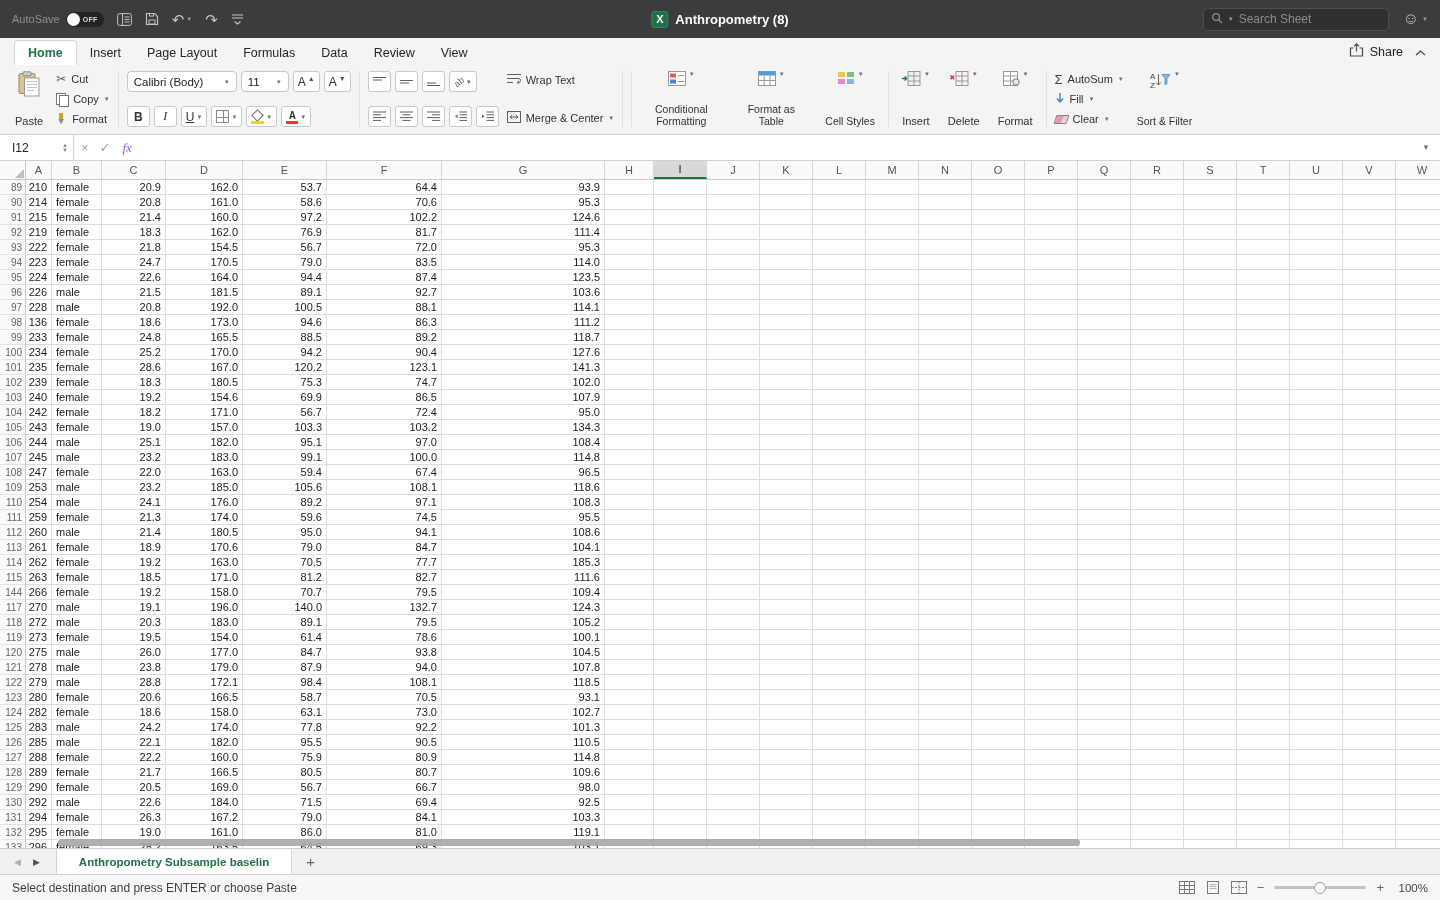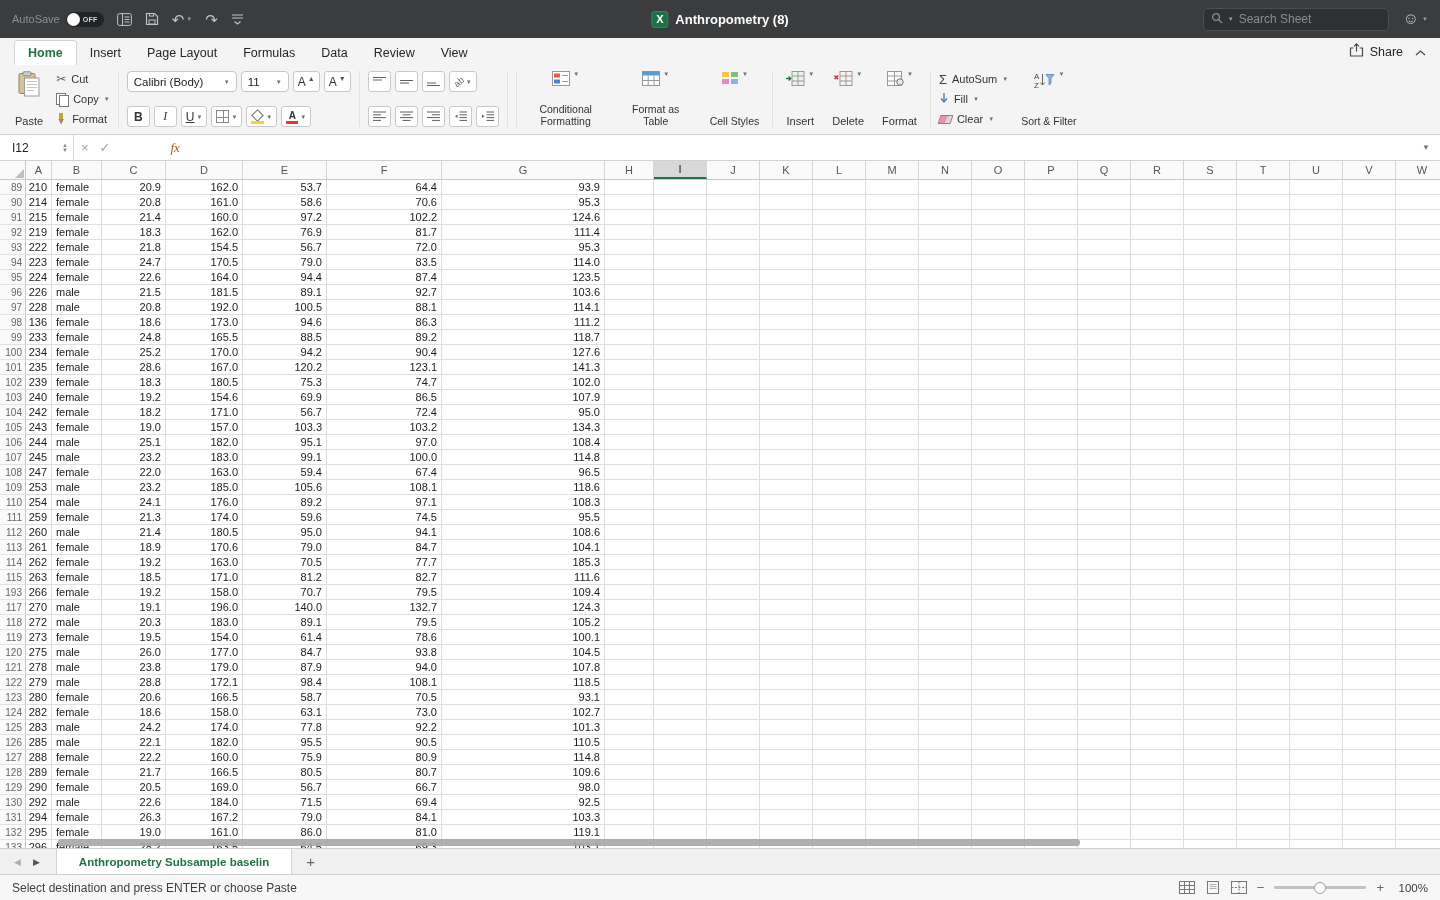--- a/index.html
+++ b/index.html
@@ -68,21 +68,21 @@
   .sigma{font-size:13px;color:#444;}
   .tinysup{font-size:7px;color:#555;margin-top:-7px;}
   .dec-lbl{font-size:8px;color:#444;letter-spacing:0;}
 
   
   .formula-bar{height:26px;background:#fff;border-bottom:1px solid #d0d0d0;display:flex;align-items:center;flex:0 0 auto;}
   .name-box{width:74px;height:100%;border-right:1px solid #d8d8d8;display:flex;align-items:center;padding:0 5px 0 12px;font-size:12px;gap:4px;cursor:text;}
   .stepper{display:flex;flex-direction:column;margin-left:auto;color:#888;font-size:6px;line-height:5px;cursor:default;}
   .fb-sym{color:#a0a0a0;font-size:13px;padding:0 7px;cursor:default;}
   .fb-check{color:#a0a0a0;font-size:13px;padding:0 4px;cursor:default;}
-  .fb-fx{font-family:"Liberation Serif",serif;font-style:italic;color:#a16207;font-size:13px;padding:0 8px;cursor:default;margin-left:48px;}
+  .fb-fx{font-family:"Liberation Serif",serif;font-style:italic;color:#8b5cf6;font-size:13px;padding:0 8px;cursor:default;}
   .fb-input{flex:1;height:100%;cursor:text;}
   .fb-exp{color:#777;font-size:8px;padding:0 10px;cursor:default;}
 
   
   .col-hdr-row{height:19px;display:flex;background:#fafafa;border-bottom:1px solid var(--hdr-line);flex:0 0 auto;overflow:hidden;}
   .corner{width:26px;height:100%;border-right:1px solid var(--hdr-line);background:#fafafa;position:relative;flex:0 0 auto;}
   .corner::after{content:"";position:absolute;right:1px;bottom:1px;border-style:solid;border-width:0 0 9px 9px;border-color:transparent transparent #c0c0c0 transparent;}
   .col-hdr{height:100%;border-right:1px solid #d6d6d6;display:flex;align-items:center;justify-content:center;font-size:11px;color:#555;flex:0 0 auto;cursor:default;}
   .col-hdr.sel{background:#d8d8d8;border-bottom:2px solid var(--green);color:#1c1c1c;}
   .grid{flex:1;overflow:hidden;position:relative;background:#fff;}
@@ -314,20 +314,39 @@
         </div>
       <div class="sq">
           <svg width="13" height="11" viewBox="0 0 13 11">
             <path d="M5.5 1h7.5M5.5 3.8h7.5M5.5 6.6h7.5M5.5 9.4h7.5" stroke="#5f5f5f"></path>
             <path d="M1 3.5l2.5 1.7L1 6.9z" fill="#5f5f5f"></path>
           </svg>
         </div>
     </div>
   </div>
 
+  <div class="two-row">
+    <div class="mini-btn">
+      <span><svg width="14" height="12" viewBox="0 0 14 12">
+            <path d="M0 1.5h14M0 5.5h9M0 9.5h6" stroke="#5f5f5f" fill="none"></path>
+            <path d="M9 5.5h2.5a2 2 0 0 1 0 4h-1" stroke="#5f5f5f" fill="none"></path>
+            <path d="M12 7.8l-1.8 1.7 1.8 1.7" stroke="#5f5f5f" fill="none"></path>
+          </svg></span>
+      <span>Wrap Text</span>
+    </div>
+    <div class="mini-btn">
+      <span><svg width="14" height="12" viewBox="0 0 14 12">
+            <rect x=".5" y=".5" width="13" height="11" fill="none" stroke="#5f5f5f"></rect>
+            <path d="M3 6h8" stroke="#5f5f5f"></path>
+            <path d="M5.2 4L3 6l2.2 2M8.8 4L11 6 8.8 8" fill="none" stroke="#5f5f5f"></path>
+          </svg></span>
+      <span>Merge &amp; Center</span>
+      <span class="caret">▼</span>
+    </div>
+  </div>
 
   <div class="rsep"></div>
 
 
   <div class="rsep"></div>
 
   <div class="big-btn">
     <span class="icon-caret">
         <span><svg width="18" height="15" viewBox="0 0 18 15">
             <rect x=".5" y=".5" width="17" height="14" fill="#fff" stroke="#999"></rect>
@@ -1180,21 +1199,21 @@
         <div class="g-cell ar" style="width: 53px;"></div>
         <div class="g-cell ar" style="width: 53px;"></div>
         <div class="g-cell ar" style="width: 53px;"></div>
         <div class="g-cell ar" style="width: 53px;"></div>
         <div class="g-cell ar" style="width: 53px;"></div>
         <div class="g-cell ar" style="width: 53px;"></div>
         <div class="g-cell ar" style="width: 53px;"></div>
         <div class="g-cell ar" style="width: 53px;"></div>
       </div>
       <div class="g-row">
-        <div class="row-hdr">193</div>
+        <div class="row-hdr">144</div>
         <div class="g-cell ar" style="width: 26px;">266</div>
         <div class="g-cell al" style="width: 50px;">female</div>
         <div class="g-cell ar" style="width: 64px;">19.2</div>
         <div class="g-cell ar" style="width: 77px;">158.0</div>
         <div class="g-cell ar" style="width: 84px;">70.7</div>
         <div class="g-cell ar" style="width: 115px;">79.5</div>
         <div class="g-cell ar" style="width: 163px;">109.4</div>
         <div class="g-cell ar" style="width: 49px;"></div>
         <div class="g-cell ar" style="width: 53px;"></div>
         <div class="g-cell ar" style="width: 53px;"></div>

